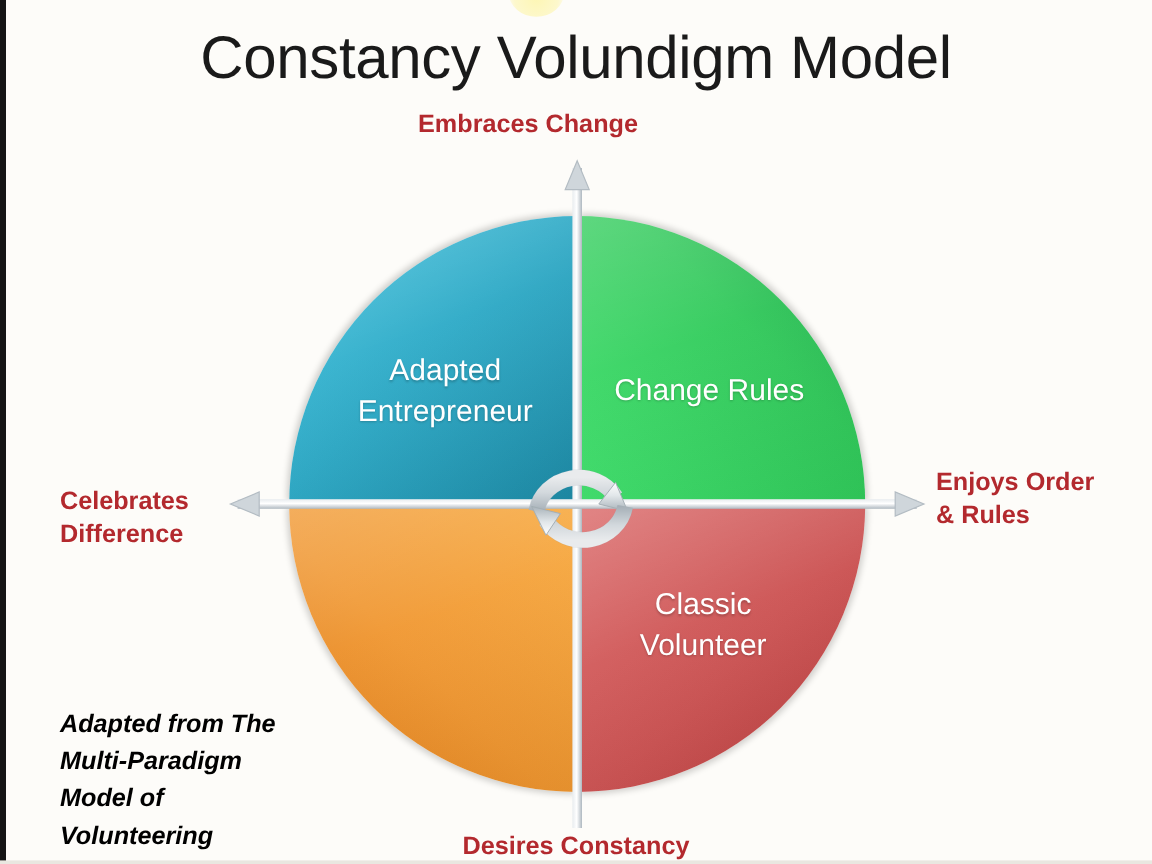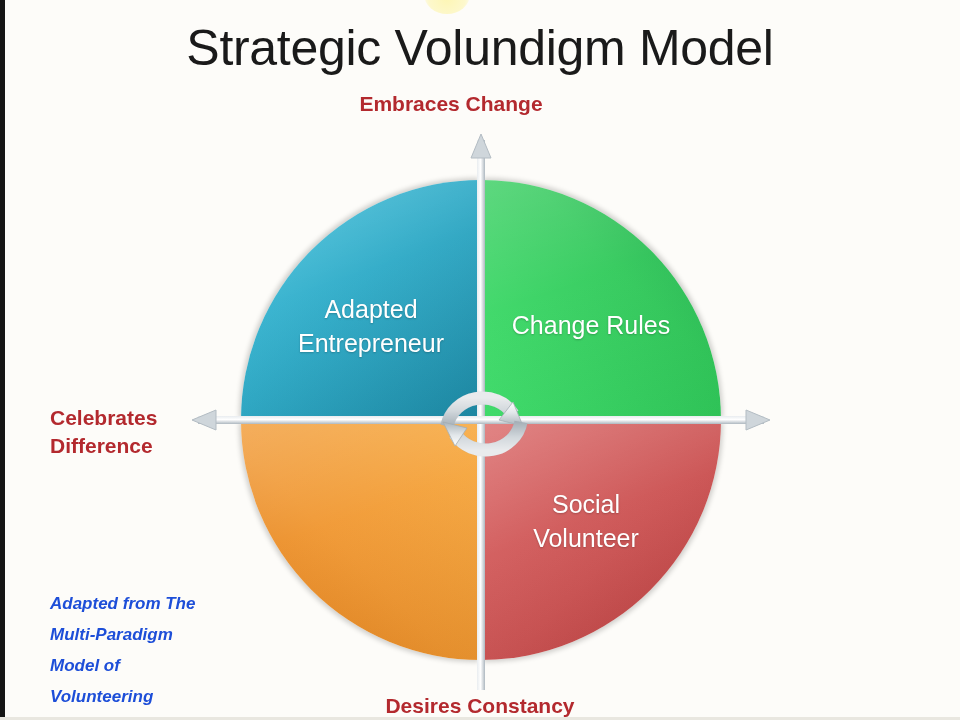--- a/index.html
+++ b/index.html
@@ -64,34 +64,34 @@
 
   .axis-label {
     position: absolute;
     color: #b3292e;
     font-size: 21px;
     font-weight: 700;
     line-height: 28px;
     z-index: 20;
     white-space: pre-line;
   }
-  .label-top    { left: 0; top: 90px; width: 880px; text-align: center; padding-left: 11px; }
+  .label-top    { left: 0; top: 90px; width: 880px; text-align: center; }
   .label-bottom { left: 0; top: 692px; width: 960px; text-align: center; }
   .label-left   { left: 50px; top: 404px; width: 170px; text-align: left; }
   .label-right  { left: 780px; top: 388px; width: 180px; text-align: left; }
 
   .attribution {
     position: absolute;
     left: 50px; top: 588px;
     width: 230px;
-    font-size: 17px;
+    font-size: 21px;
     font-style: italic;
     font-weight: 700;
     line-height: 31px;
-    color: #1d4ed8;
+    color: #000000;
     z-index: 25;
     white-space: pre-line;
   }
 
   
   .diagram {
     position: absolute;
     left: 0; top: 0;
     width: 960px; height: 720px;
     z-index: 10;
@@ -185,26 +185,28 @@
     overflow: visible;
   }
 </style>
 </head>
 <body>
 
 <div id="slide">
 
   <div class="top-blob"></div>
 
-  <div class="title">Strategic Volundigm Model</div>
+  <div class="title">Constancy Volundigm Model</div>
 
   <div class="axis-label label-top">Embraces Change</div>
   <div class="axis-label label-bottom">Desires Constancy</div>
   <div class="axis-label label-left">Celebrates
 Difference</div>
+  <div class="axis-label label-right">Enjoys Order
+&amp; Rules</div>
 
   <div class="diagram">
 
     <div class="wheel">
       <div class="quad q-tl">
           <div class="inner"></div>
         </div>
       <div class="quad q-tr">
           <div class="inner"></div>
         </div>
@@ -212,21 +214,21 @@
           <div class="inner"></div>
         </div>
       <div class="quad q-br">
           <div class="inner"></div>
         </div>
     </div>
 
     <div class="quad-label lbl-tl">Adapted
 Entrepreneur</div>
     <div class="quad-label lbl-tr">Change Rules</div>
-    <div class="quad-label lbl-br">Social
+    <div class="quad-label lbl-br">Classic
 Volunteer</div>
 
     <svg class="axis-svg" viewBox="0 0 960 720">
       <defs>
         <linearGradient id="axisGradV" x1="0" y1="0" x2="1" y2="0">
           <stop offset="0%" stop-color="#e8ecef"></stop>
           <stop offset="45%" stop-color="#ffffff"></stop>
           <stop offset="100%" stop-color="#aeb8c0"></stop>
         </linearGradient>
         <linearGradient id="axisGradH" x1="0" y1="0" x2="0" y2="1">

